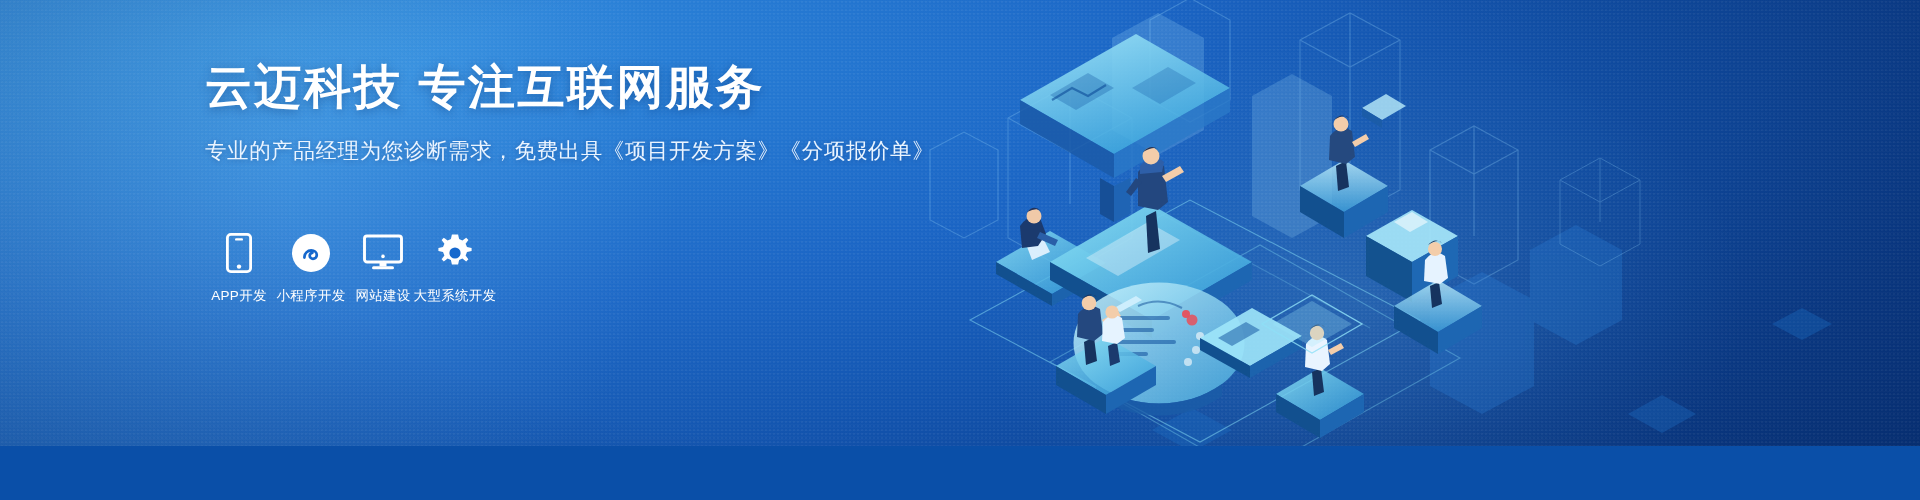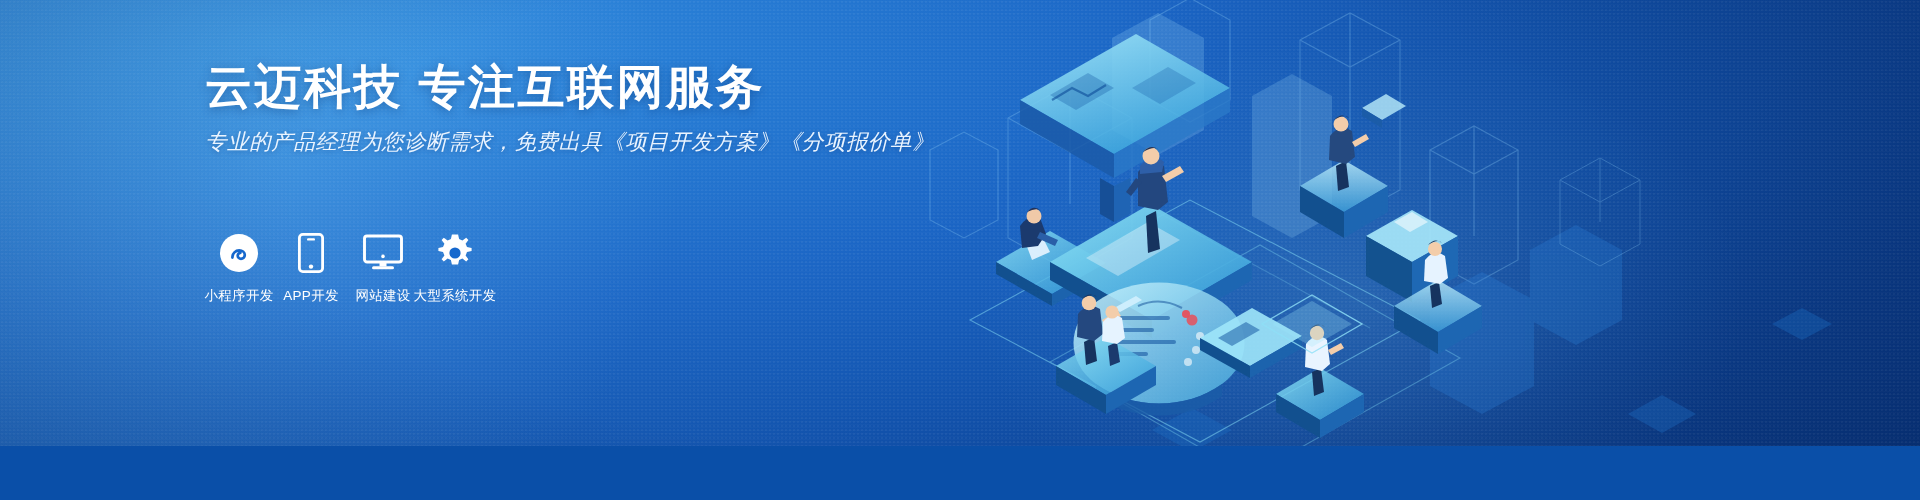--- a/index.html
+++ b/index.html
@@ -66,22 +66,21 @@
   .headline {
     color: #ffffff;
     font-size: 47px;
     font-weight: bold;
     letter-spacing: 2.5px;
     line-height: 1.08;
     white-space: nowrap;
     text-shadow: 0 2px 10px rgba(4,40,100,0.35);
   }
   .sub-block {
-    margin-top: 12px;
-    font-style: italic;
+    margin-top: 21px;
   }
   .subline {
     color: #eaf4ff;
     font-size: 21.5px;
     line-height: 34px;
     letter-spacing: 0.6px;
     white-space: nowrap;
     text-shadow: 0 1px 5px rgba(4,40,100,0.30);
   }
   
@@ -358,40 +357,40 @@
     <div class="headline">云迈科技 专注互联网服务</div>
     <div class="sub-block">
       <div class="subline">专业的产品经理为您诊断需求，免费出具《项目开发方案》《分项报价单》</div>
     </div>
   </div>
 
   <div class="services">
 
     <div class="service">
       <div class="svc-icon">
+        <svg width="26" height="40" viewBox="0 0 26 40">
+          <rect x="1.4" y="1.4" width="23.2" height="37.2" rx="3.4" ry="3.4" fill="none" stroke="#ffffff" stroke-width="2.8"></rect>
+          <rect x="9" y="5.2" width="8" height="2.4" rx="1.2" fill="#ffffff"></rect>
+          <circle cx="13" cy="33.6" r="2.2" fill="#ffffff"></circle>
+        </svg>
+      </div>
+      <div class="svc-label">APP开发</div>
+    </div>
+
+    <div class="service">
+      <div class="svc-icon">
         <svg width="40" height="40" viewBox="0 0 40 40">
           <circle cx="20" cy="20" r="19" fill="#ffffff"></circle>
           <path d="M13.4 24.6 c0 -4.2 3.2 -7.2 6.8 -7.2 c3.4 0 5.6 2.2 5.6 4.6
                    c0 2.2 -1.8 3.8 -3.8 3.8 c-1.9 0 -3.3 -1.4 -3.3 -3.1
                    c0 -1.6 1.2 -2.9 2.7 -2.9" fill="none" stroke="#1668cd" stroke-width="2.7" stroke-linecap="round"></path>
           <path d="M26.6 15.4 c0 4.2 -3.2 7.2 -6.8 7.2" fill="none" stroke="#1668cd" stroke-width="2.7" stroke-linecap="round" opacity="0"></path>
         </svg>
       </div>
       <div class="svc-label">小程序开发</div>
-    </div>
-
-    <div class="service">
-      <div class="svc-icon">
-        <svg width="26" height="40" viewBox="0 0 26 40">
-          <rect x="1.4" y="1.4" width="23.2" height="37.2" rx="3.4" ry="3.4" fill="none" stroke="#ffffff" stroke-width="2.8"></rect>
-          <rect x="9" y="5.2" width="8" height="2.4" rx="1.2" fill="#ffffff"></rect>
-          <circle cx="13" cy="33.6" r="2.2" fill="#ffffff"></circle>
-        </svg>
-      </div>
-      <div class="svc-label">APP开发</div>
     </div>
 
 
     <div class="service">
       <div class="svc-icon">
         <svg width="40" height="38" viewBox="0 0 40 38">
           <rect x="1.5" y="2" width="37" height="26" rx="2.6" fill="none" stroke="#ffffff" stroke-width="2.9"></rect>
           <circle cx="20" cy="22.4" r="1.8" fill="#ffffff"></circle>
           <path d="M16.5 28 L16.5 32.4 L23.5 32.4 L23.5 28" fill="#ffffff"></path>
           <rect x="9" y="32.2" width="22" height="3" rx="1.5" fill="#ffffff"></rect>

